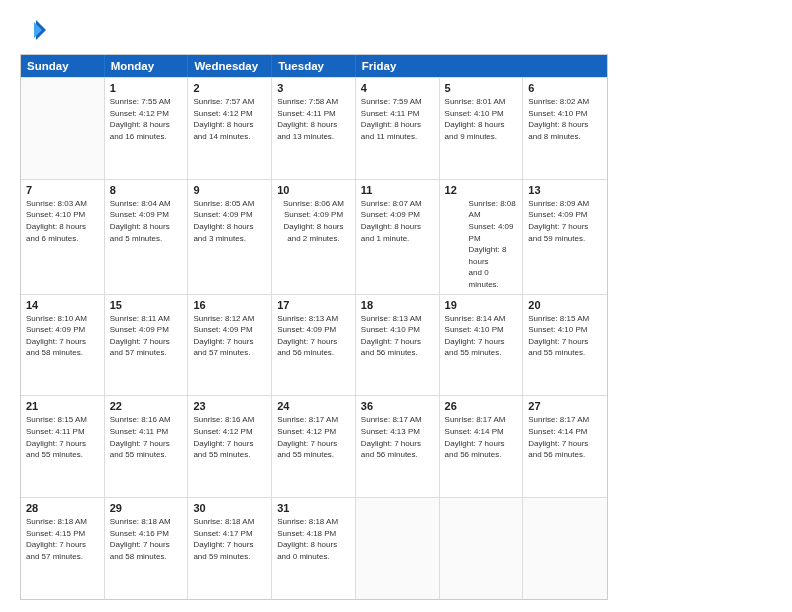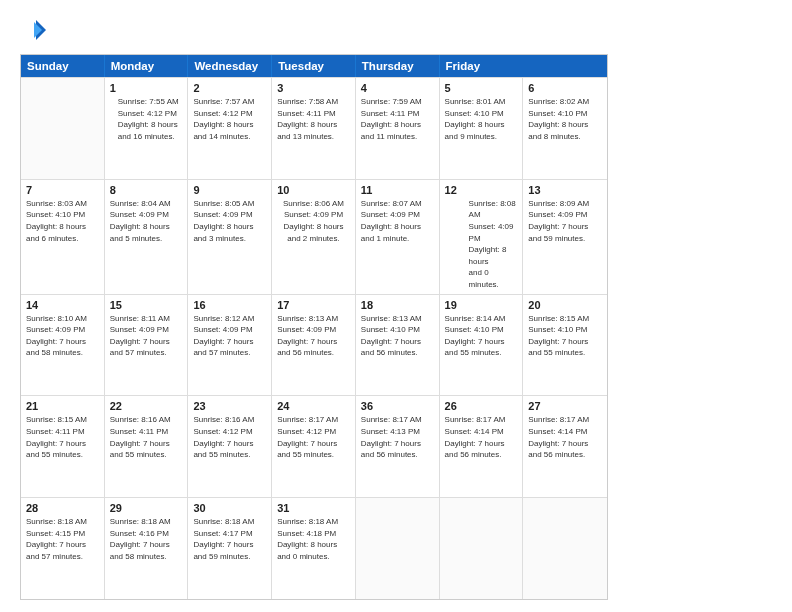--- a/index.html
+++ b/index.html
@@ -135,29 +135,28 @@
       <div class="location"></div>
     </div>
   </div>
 
   <div class="calendar">
     <div class="cal-header">
     <div class="cal-header-cell">Sunday</div>
         <div class="cal-header-cell">Monday</div>
         <div class="cal-header-cell">Wednesday</div>
         <div class="cal-header-cell">Tuesday</div>
-        <div class="cal-header-cell">Thursday</div>
         <div class="cal-header-cell">Friday</div>
       </div>
     <div class="cal-body">
     <div class="cal-row">
           <div class="cal-cell empty"></div>
           <div class="cal-cell">
             <span class="day-num">1</span>
-            <div class="day-detail" style="white-space: pre-line; margin-left: 8px;">Sunrise: 7:55 AM
+            <div class="day-detail" style="white-space: pre-line;">Sunrise: 7:55 AM
 Sunset: 4:12 PM
 Daylight: 8 hours
 and 16 minutes.</div>
           </div>
           <div class="cal-cell">
             <span class="day-num">2</span>
             <div class="day-detail" style="white-space: pre-line;">Sunrise: 7:57 AM
 Sunset: 4:12 PM
 Daylight: 8 hours
 and 14 minutes.</div>

